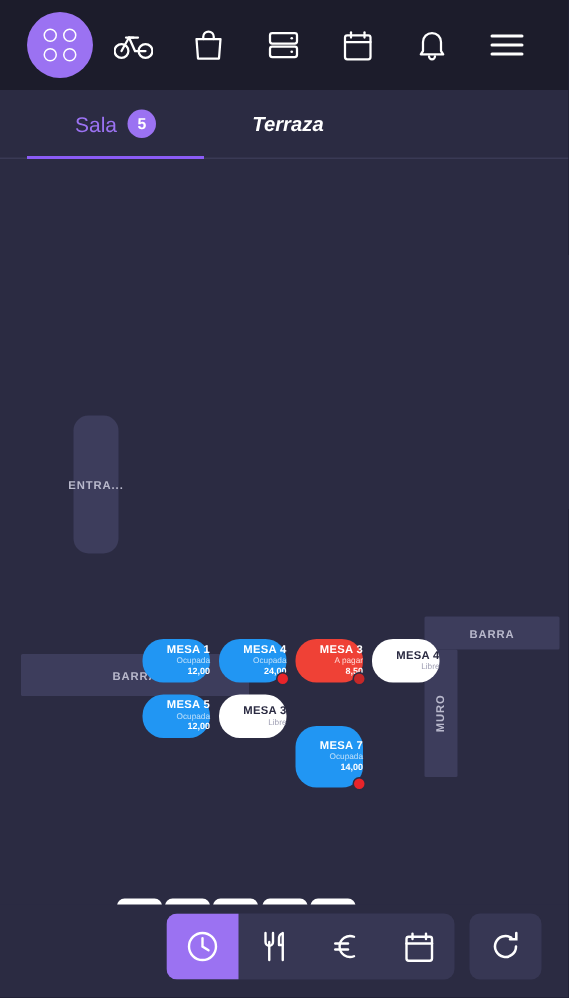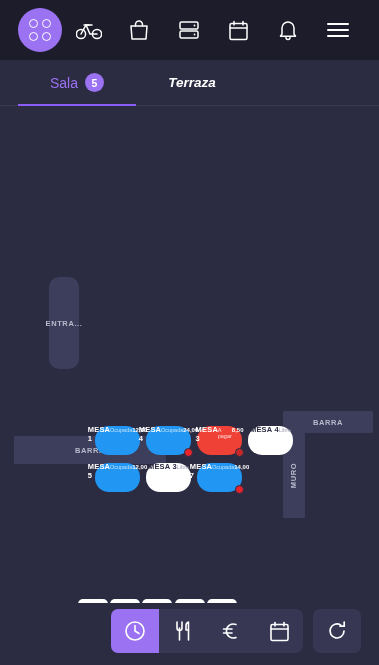--- a/index.html
+++ b/index.html
@@ -104,22 +104,22 @@
   .struct.entrada { left: 49px; top: 171px; width: 30px; height: 92px; border-radius: 10px; }
   .struct.entrada span { font-size: 7.5px; }
   .struct.barra { left: 14px; top: 330px; width: 152px; height: 28px; }
   .struct.paseo { left: 283px; top: 305px; width: 90px; height: 22px; }
   .struct.muro  { left: 283px; top: 327px; width: 22px; height: 85px; }
 
   
   .table-card {
     position: absolute;
     border-radius: 14px;
-    display: flex; flex-direction: row;
-    align-items: flex-start; justify-content: center;
+    display: flex; flex-direction: column;
+    align-items: flex-end; justify-content: center;
     line-height: 1.15;
     overflow: visible;
   }
   .table-card .t-name {
     font-size: 7.5px; font-weight: bold; letter-spacing: 0.2px;
   }
   .table-card .t-state { font-size: 5.5px; margin-top: 1px; }
   .table-card .t-amount { font-size: 6px; font-weight: bold; margin-top: 0.5px; }
 
   .table-card.occupied { background: #2196f3; }
@@ -309,21 +309,21 @@
       <span class="t-name">MESA 5</span>
       <span class="t-state">Ocupada</span>
       <span class="t-amount">12,00</span>
     </div>
 
     <div class="table-card free" style="left:146px; top:357px; width:45px; height:29px;">
       <span class="t-name">MESA 3</span>
       <span class="t-state">Libre</span>
     </div>
 
-    <div class="table-card occupied" style="left:197px; top:357px; width:45px; height:29px;">
+    <div class="table-card occupied" style="left:197px; top:378px; width:45px; height:41px;">
       <span class="t-name">MESA 7</span>
       <span class="t-state">Ocupada</span>
       <span class="t-amount">14,00</span>
       <span class="alert-dot"></span>
     </div>
 
 
     <div class="table-sq" style="left:78px; top:493px;">
       
       

